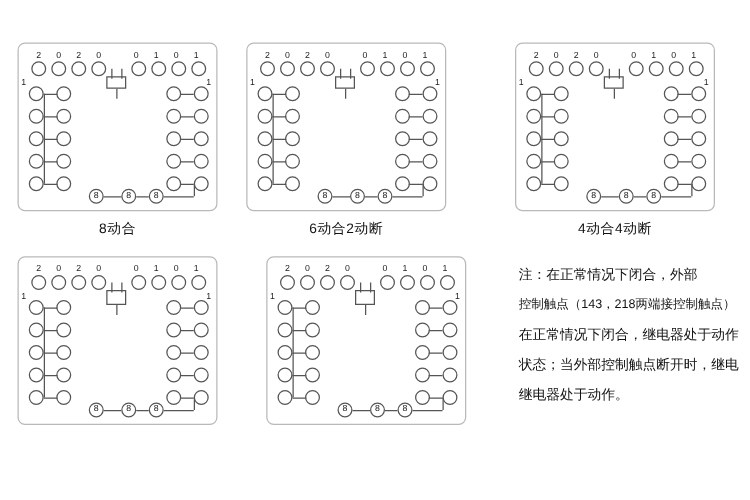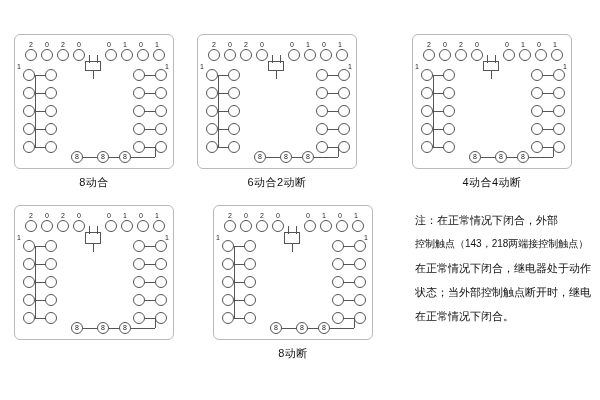--- a/index.html
+++ b/index.html
@@ -433,24 +433,23 @@
 
       <div class="dot" style="left:56px; top:116px;">8</div>
       <div class="dot" style="left:82px; top:116px;">8</div>
       <div class="dot" style="left:104px; top:116px;">8</div>
       <div class="wire h" style="left:68px; top:122px; width:14px;"></div>
       <div class="wire h" style="left:94px; top:122px; width:10px;"></div>
       <div class="wire v" style="left:20px; top:40px; height:72px;"></div>
       <div class="wire v" style="left:140px; top:112px; height:10px;"></div>
       <div class="wire h" style="left:116px; top:122px; width:24px;"></div>
     </div>
-    <div class="caption">8动断</div>
   </div>
 
   <div class="note" style="left:415px; top:208px;">
     <div>注：在正常情况下闭合，外部</div>
     <div style="font-size:10px;">控制触点（143，218两端接控制触点）</div>
     <div>在正常情况下闭合，继电器处于动作</div>
     <div>状态；当外部控制触点断开时，继电</div>
-    <div>在正常情况下闭合。</div>
+    <div>继电器处于动作。</div>
   </div>
 
 </div>
 
 </body></html>

